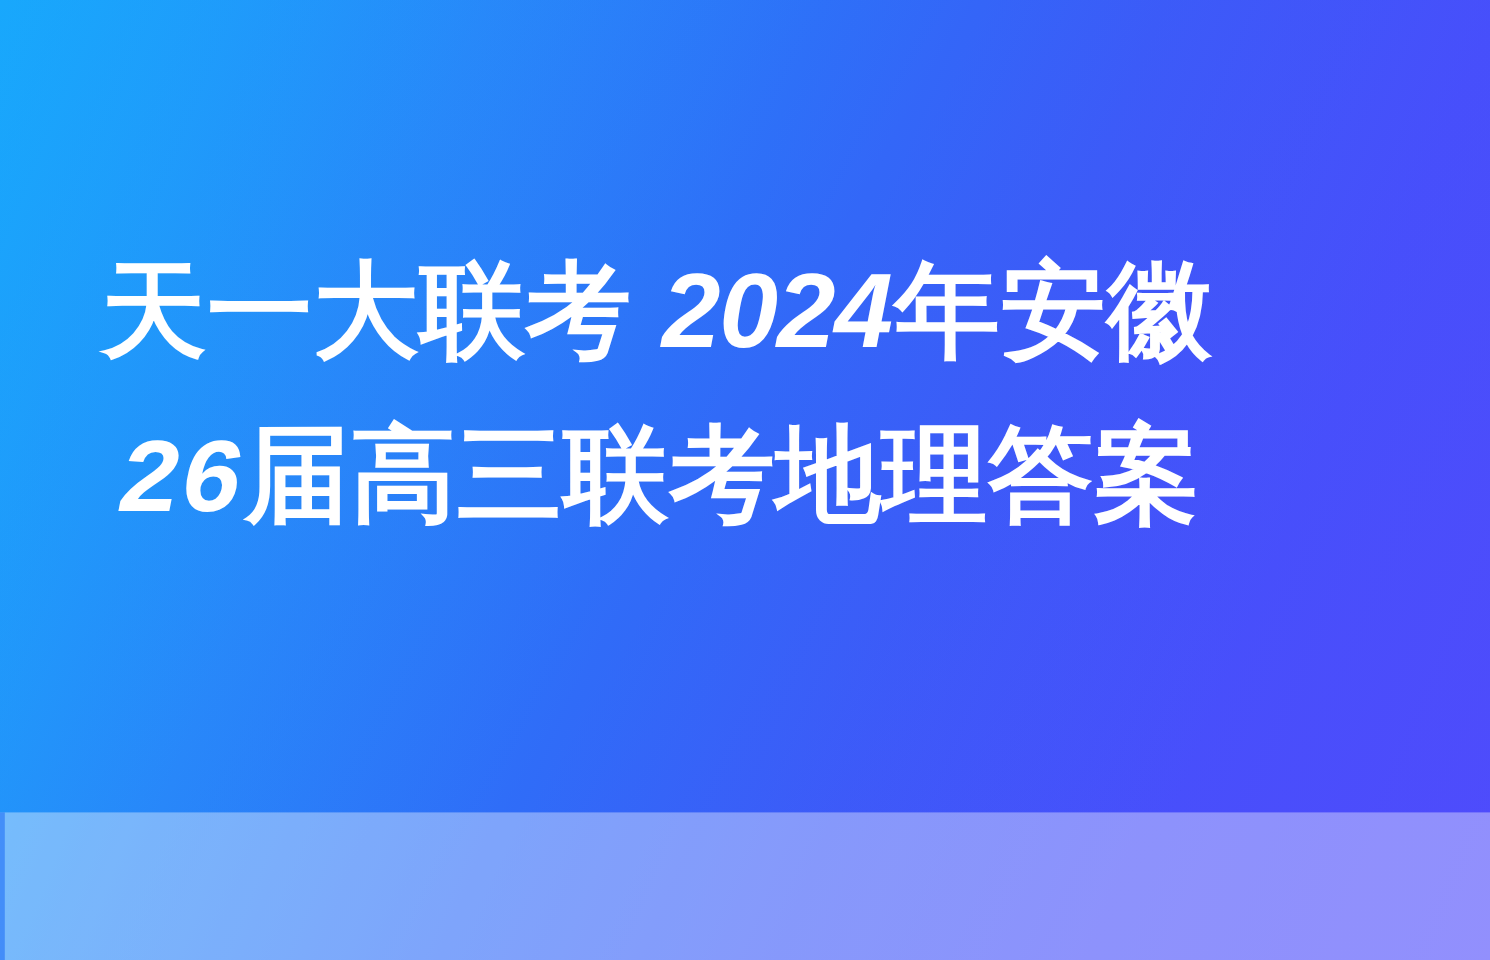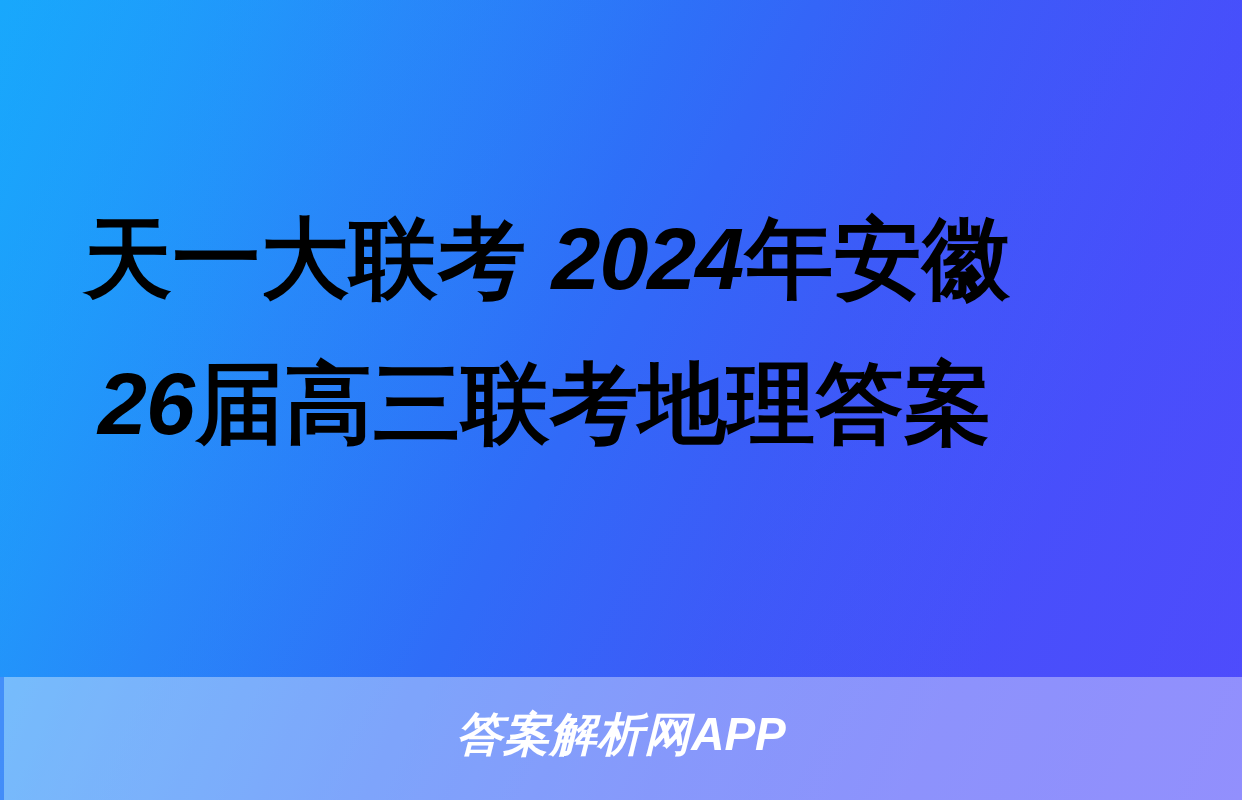--- a/index.html
+++ b/index.html
@@ -66,21 +66,21 @@
     height: 123px;
     background: rgba(25, 105, 245, 0.55);
   }
 
   
   .headline {
     position: absolute;
     left: 84px;
     top: 186px;
     width: 1084px;
-    color: #000000;
+    color: #ffffff;
     font-size: 88px;
     font-weight: 700;
     line-height: 145px;
     letter-spacing: 0.5px;
     white-space: nowrap;
   }
 
   .headline .line {
     display: block;
     height: 145px;
@@ -89,20 +89,21 @@
 
   
   .headline .latin {
     font-style: italic;
     letter-spacing: -1px;
     padding-right: 2px;
   }
 
   .line-3 {
     padding-left: 14px;
+    font-family: Liberation Mono, monospace;
   }
 
   
   .watermark {
     position: absolute;
     left: 0;
     right: 0;
     top: 706px;
     text-align: center;
     color: #ffffff;
@@ -128,15 +129,14 @@
   <div class="bottom-band"></div>
   <div class="band-edge"></div>
 
   <div class="headline">
     <span class="line line-1"><span>天一大联考 </span><span class="latin">2024</span><span>年安徽</span></span>
 
 
     <span class="line line-3"><span class="latin">26</span><span>届高三联考地理答案</span></span>
   </div>
 
-  <div class="watermark"><span>答案解析网</span><span class="wm-latin">APP</span></div>
 
 </div>
 
 </body></html>

